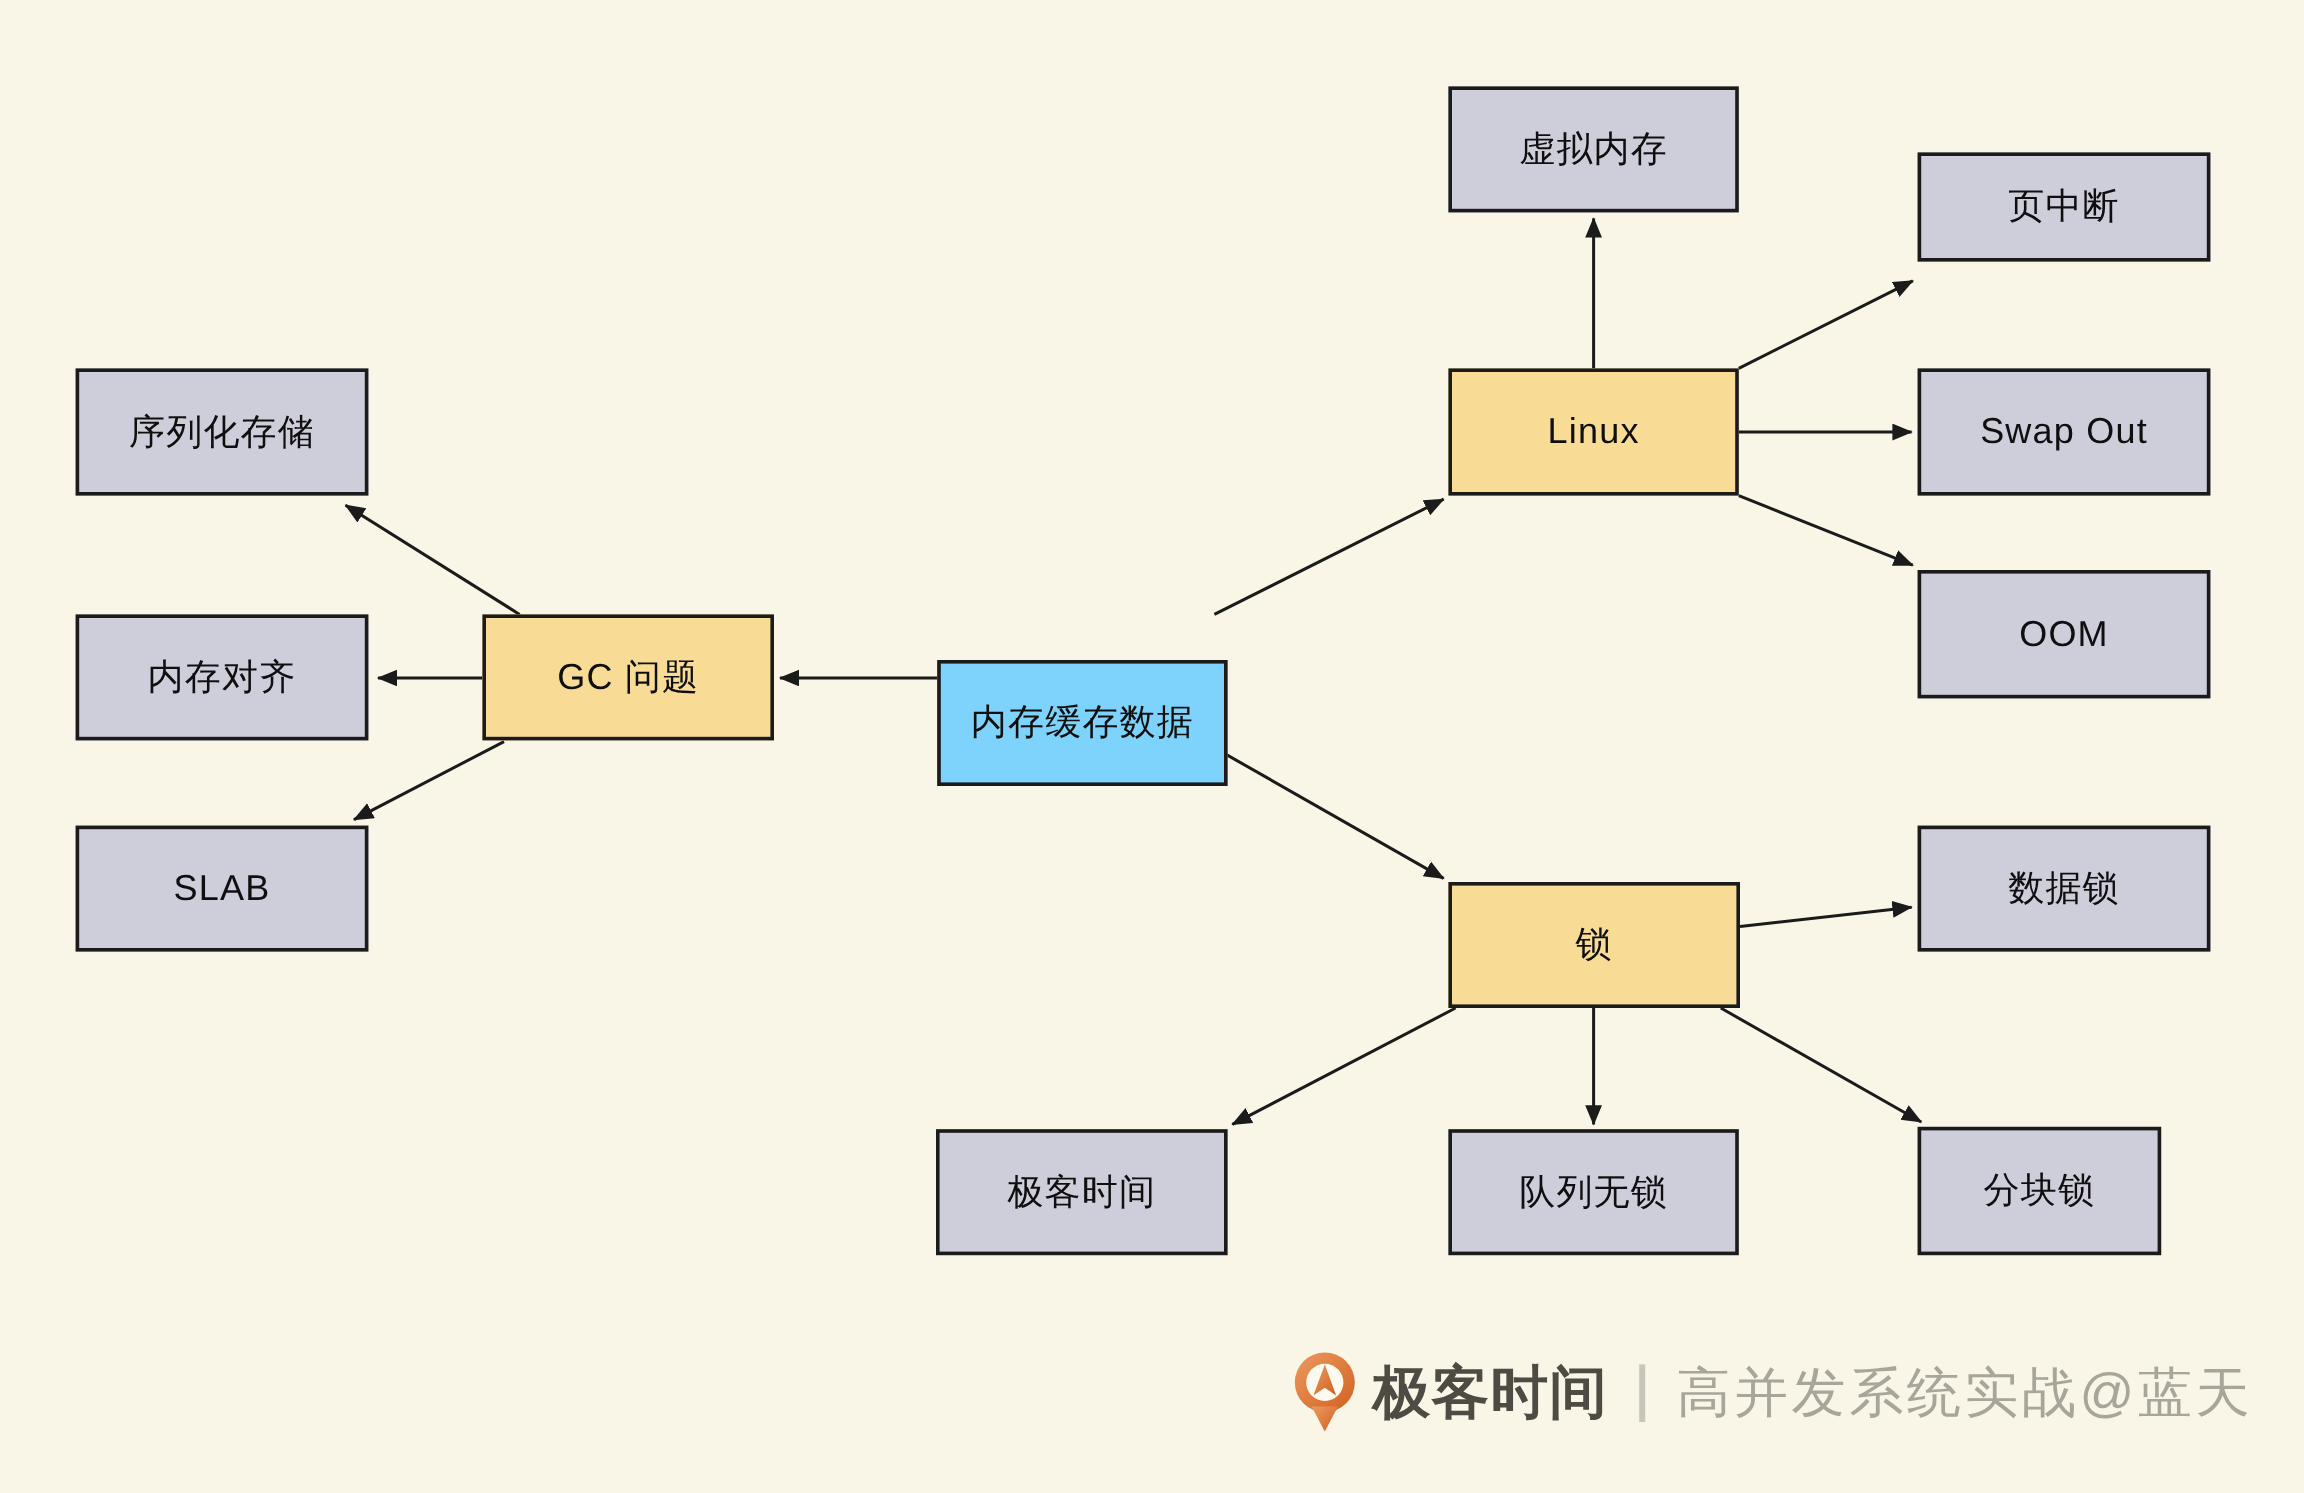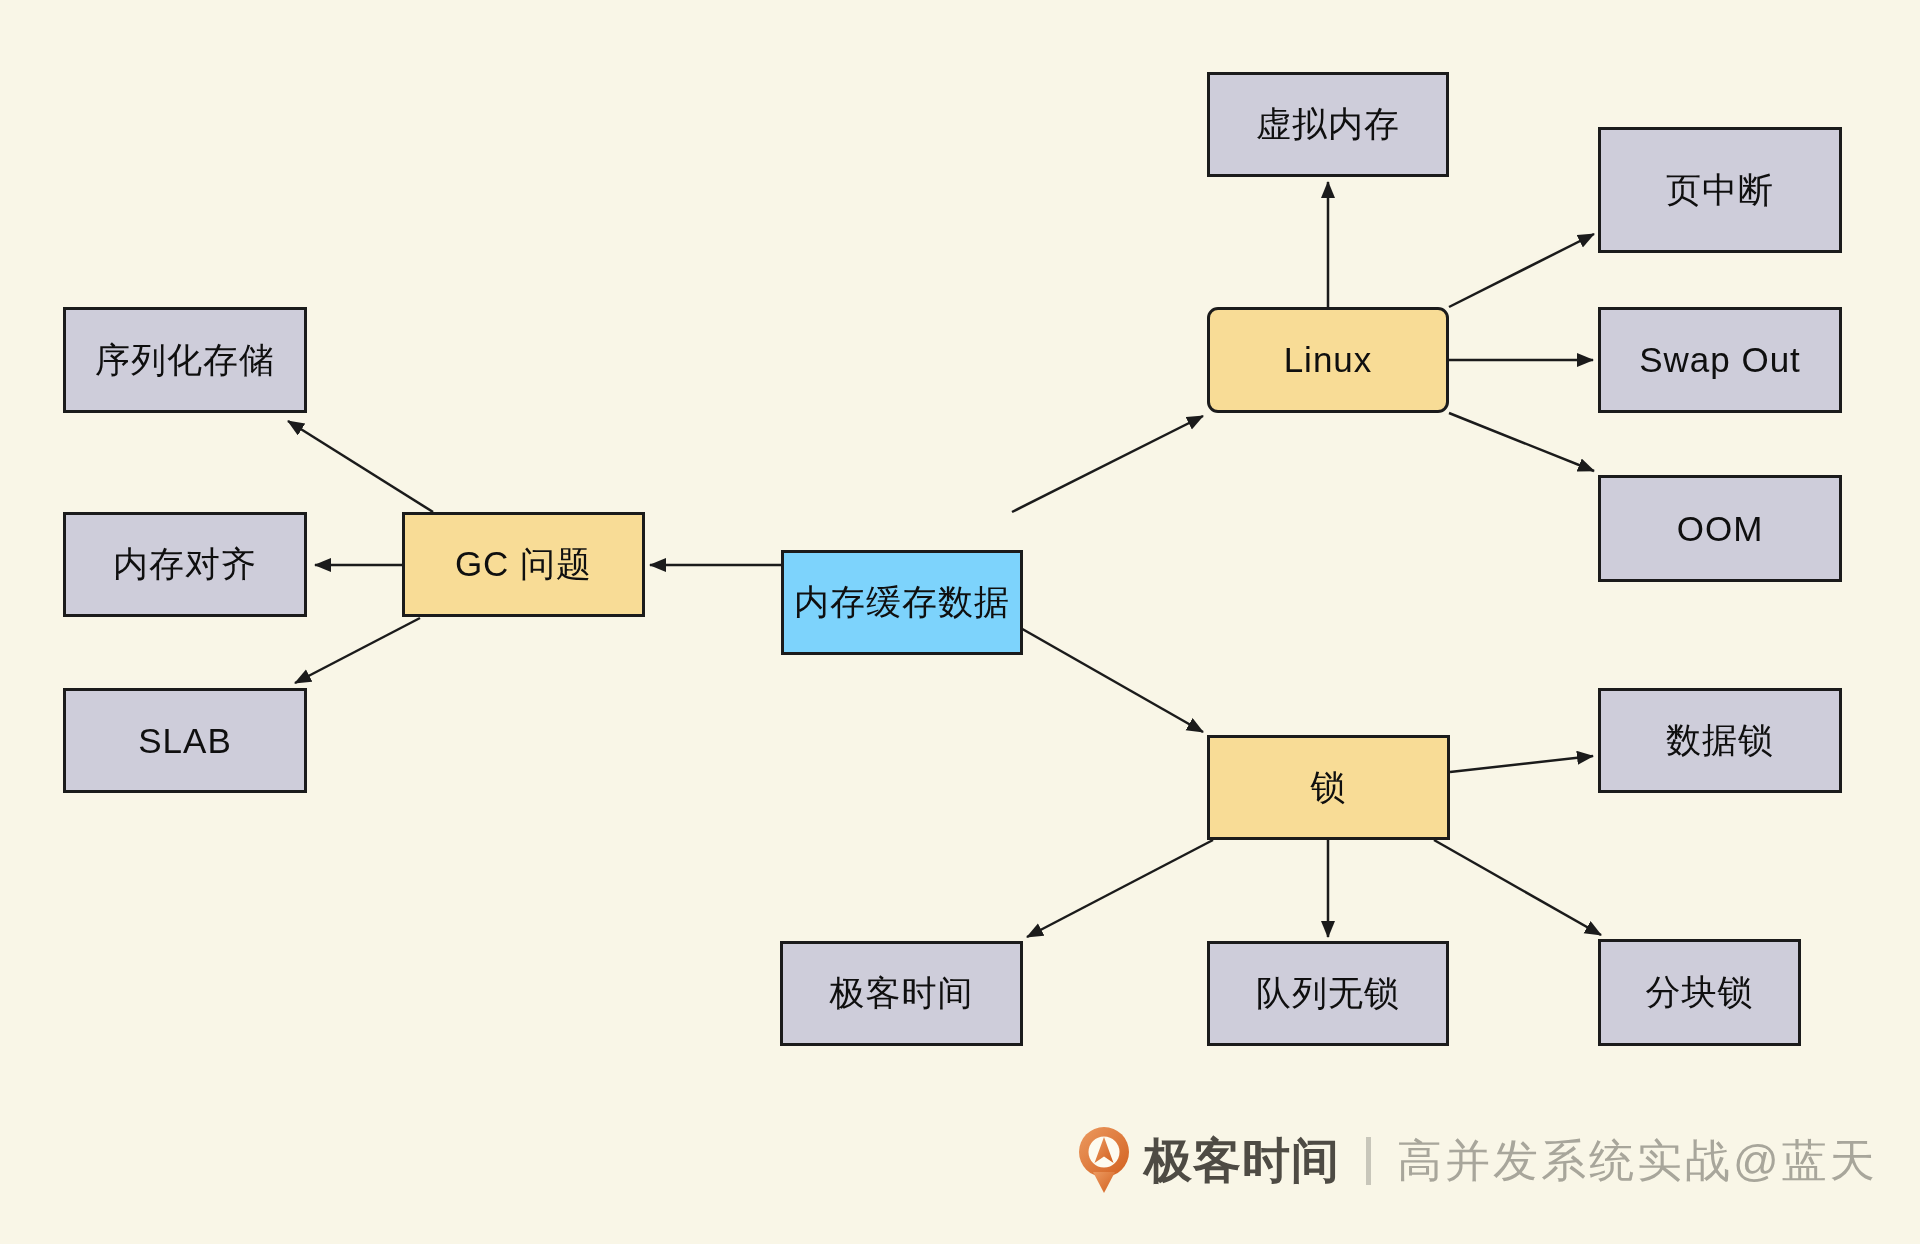--- a/index.html
+++ b/index.html
@@ -4,34 +4,34 @@
 <style>
   html,body{margin:0;padding:0;background:#f9f6e7;}
   .stage{
     position:relative;width:1920px;height:1244px;background:#f9f6e7;
     font-family:"Liberation Sans","DejaVu Sans",sans-serif;overflow:hidden;
   }
   .edges{position:absolute;left:0;top:0;z-index:1;}
   .node{
     position:absolute;z-index:2;box-sizing:border-box;
     display:flex;align-items:center;justify-content:center;
-    border:3px solid #1b1b1b;font-size:35px;color:#0f0f0f;letter-spacing:1px;
+    border:3px solid #1b1b1b;font-size:30px;color:#0f0f0f;letter-spacing:1px;
   }
   .gray{background:#cecdda;}
   .yellow{background:#f8dc96;}
   .blue{background:#7dd3fc;margin-top:38px;}
 
   #n-serialize{left:63px;top:307px;width:244px;height:106px;}
   #n-align{left:63px;top:512px;width:244px;height:105px;}
   #n-slab{left:63px;top:688px;width:244px;height:105px;}
   #n-gc{left:402px;top:512px;width:243px;height:105px;}
   #n-center{left:781px;top:512px;width:242px;height:105px;}
-  #n-linux{left:1207px;top:307px;width:242px;height:106px;border-radius:11px;}
+  #n-linux{left:1207px;top:307px;width:242px;height:106px;}
   #n-vmem{left:1207px;top:72px;width:242px;height:105px;}
-  #n-pagefault{left:1598px;top:127px;width:244px;height:126px;}
+  #n-pagefault{left:1598px;top:127px;width:244px;height:91px;}
   #n-swapout{left:1598px;top:307px;width:244px;height:106px;}
   #n-oom{left:1598px;top:475px;width:244px;height:107px;justify-content:center;}
   #n-lock{left:1207px;top:735px;width:243px;height:105px;}
   #n-datalock{left:1598px;top:688px;width:244px;height:105px;}
   #n-refresh{left:780px;top:941px;width:243px;height:105px;}
   #n-lockfree{left:1207px;top:941px;width:242px;height:105px;}
   #n-chunklock{left:1598px;top:939px;width:203px;height:107px;}
 
   .footer{
     position:absolute;left:1078px;top:1126px;z-index:2;

